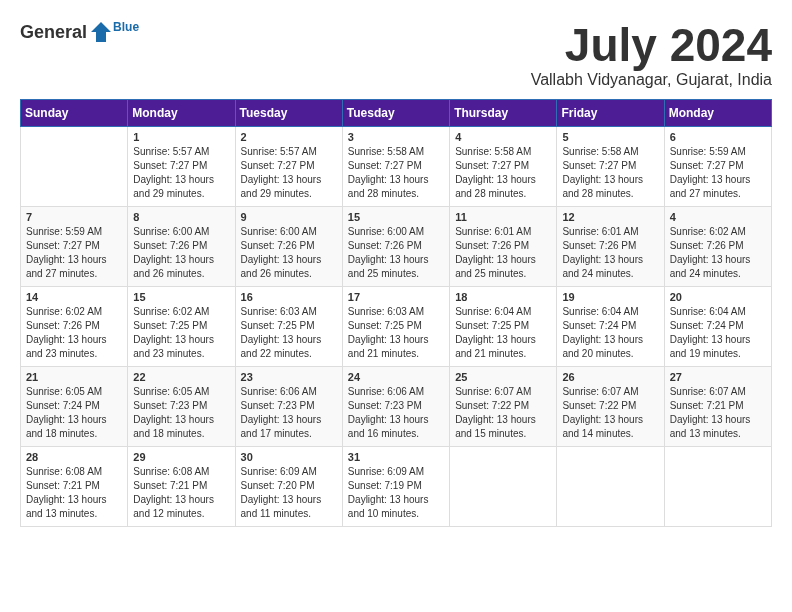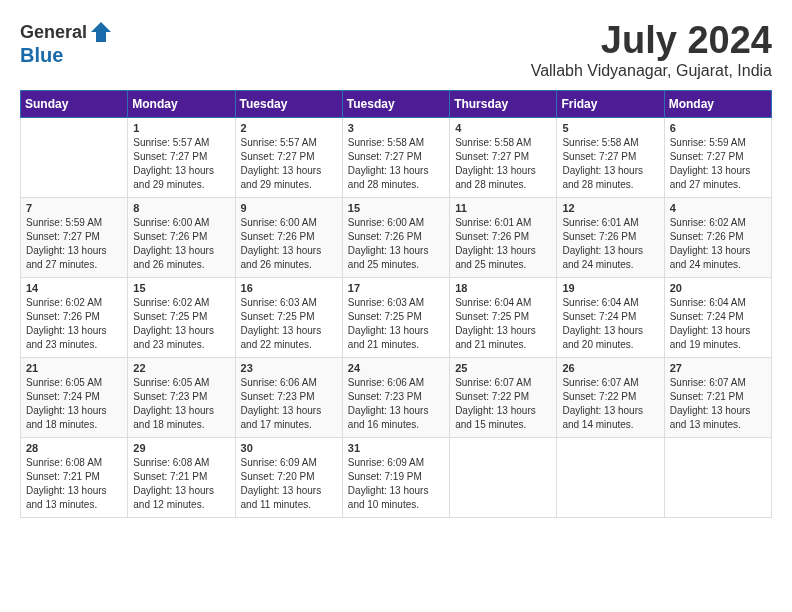--- a/index.html
+++ b/index.html
@@ -11,47 +11,47 @@
       padding: 20px;
     }
     .header {
       display: flex;
       justify-content: space-between;
       align-items: flex-start;
       margin-bottom: 10px;
     }
     .logo {
       display: flex;
-      flex-direction: column;
+      flex-direction: row;
       align-items: flex-start;
     }
     .logo-text {
       display: flex;
       align-items: center;
     }
     .logo-general {
       font-size: 18px;
       font-weight: bold;
       color: #333;
     }
     .logo-blue {
-      font-size: 20px;
+      font-size: 12px;
       font-weight: bold;
       color: #1a6baa;
     }
     .logo-icon {
       width: 24px;
       height: 24px;
       margin-left: 2px;
     }
     .title-section {
       text-align: right;
     }
     .month-title {
-      font-size: 38px;
+      font-size: 46px;
       font-weight: bold;
       color: #333;
       line-height: 1.1;
     }
     .location {
       font-size: 16px;
       color: #333;
     }
     table {
       width: 100%;

